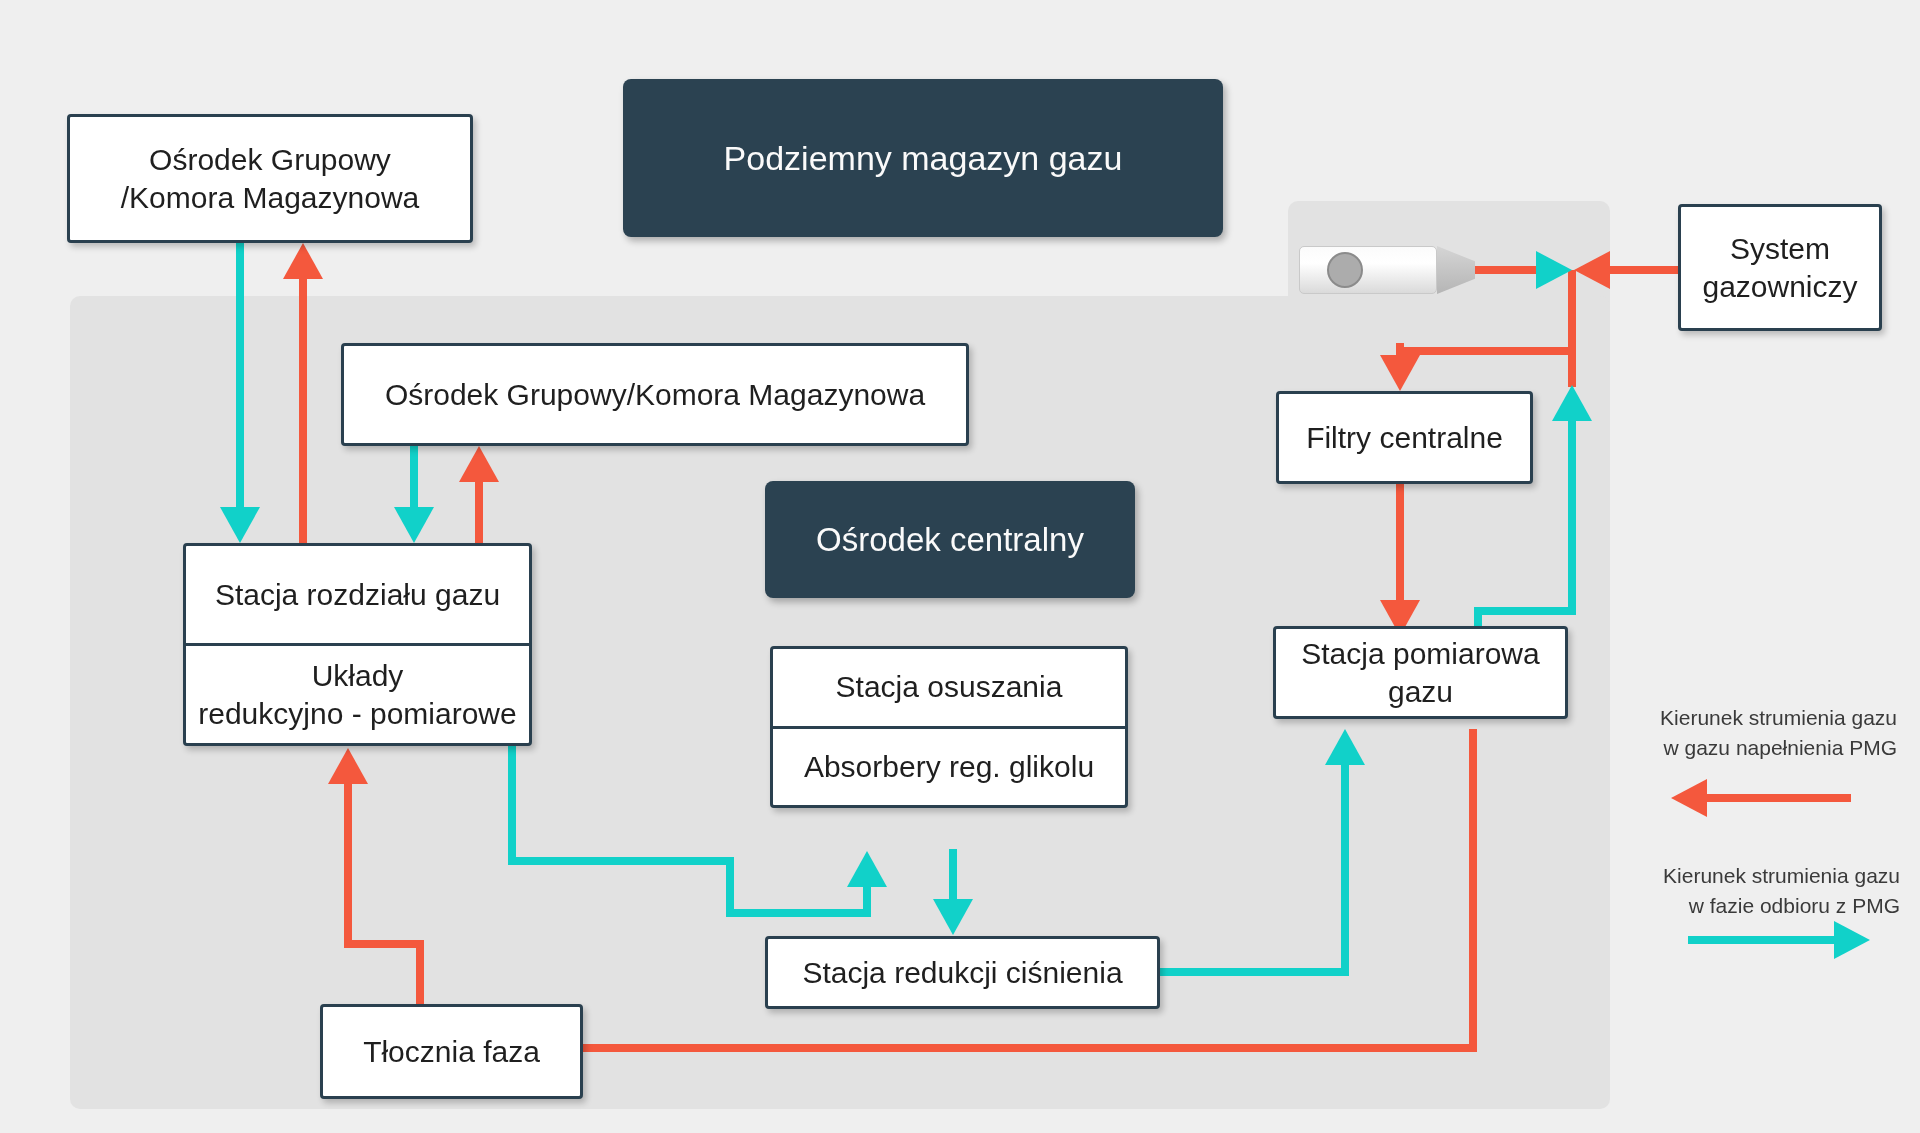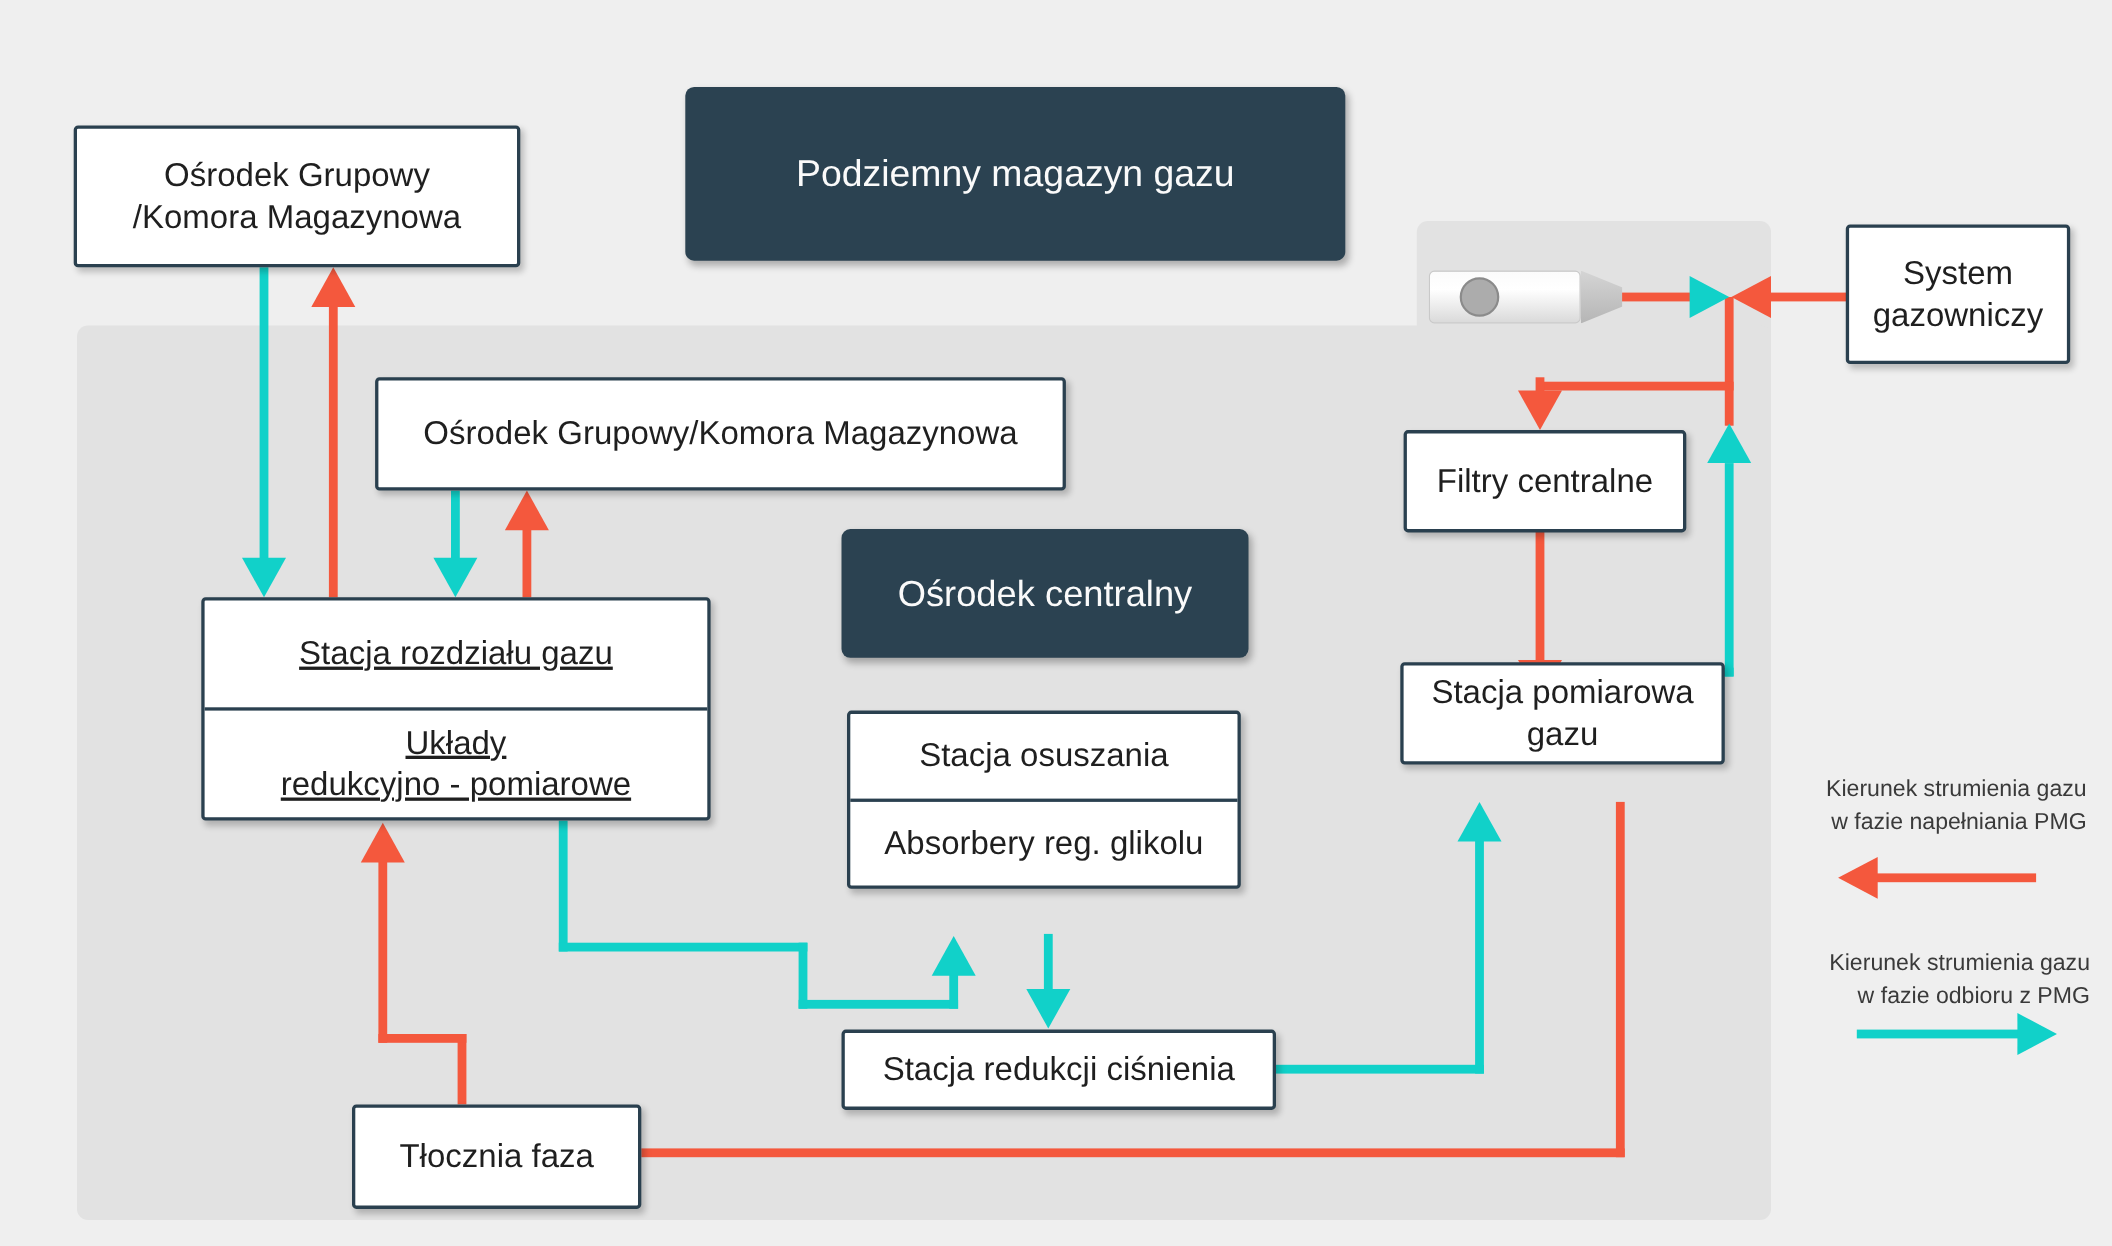--- a/index.html
+++ b/index.html
@@ -130,21 +130,21 @@
 
   <div class="node" style="left:341px;top:302px;width:628px;height:103px;">
     <span class="t-line">Ośrodek Grupowy/Komora Magazynowa</span>
   </div>
 
   <div class="node" style="left:67px;top:73px;width:406px;height:129px;">
     <span class="t-line">Ośrodek Grupowy</span>
     <span class="t-line">/Komora Magazynowa</span>
   </div>
 
-  <div class="node" style="left:183px;top:502px;width:463px;height:203px;padding:0;text-decoration:underline;">
+  <div class="node" style="left:183px;top:502px;width:349px;height:203px;padding:0;">
     <div class="stack-cell">
       <span class="t-line">Stacja rozdziału gazu</span>
     </div>
     <div class="stack-cell">
       <span class="t-line">Układy</span>
       <span class="t-line">redukcyjno - pomiarowe</span>
     </div>
   </div>
 
   <div class="node dark" style="left:765px;top:440px;width:370px;height:117px;font-size:33px;">
@@ -165,33 +165,33 @@
   </div>
 
   <div class="node" style="left:320px;top:963px;width:263px;height:95px;">
     <span class="t-line">Tłocznia faza</span>
   </div>
 
   <div class="node" style="left:1276px;top:350px;width:257px;height:93px;">
     <span class="t-line">Filtry centralne</span>
   </div>
 
-  <div class="node" style="left:1273px;top:561px;width:295px;height:93px;">
+  <div class="node" style="left:1273px;top:585px;width:295px;height:93px;">
     <span class="t-line">Stacja pomiarowa</span>
     <span class="t-line">gazu</span>
   </div>
 
   <div class="node" style="left:1678px;top:163px;width:204px;height:127px;">
     <span class="t-line">System</span>
     <span class="t-line">gazowniczy</span>
   </div>
 
   <div class="legend-text" style="left:1597px;top:662px;">
     <span class="t-line">Kierunek strumienia gazu</span>
-    <span class="t-line">w fazie napełniania PMG</span>
+    <span class="t-line">w gazu napełnienia PMG</span>
   </div>
   <div class="seg red" style="left:1703px;top:753px;width:148px;height:8px;"></div>
   <div class="ah red-left" style="left:1671px;top:738px;"></div>
 
   <div class="legend-text" style="left:1600px;top:820px;">
     <span class="t-line">Kierunek strumienia gazu</span>
     <span class="t-line">w fazie odbioru z PMG</span>
   </div>
   <div class="seg cyan" style="left:1688px;top:895px;width:148px;height:8px;"></div>
   <div class="ah cyan-right" style="left:1834px;top:880px;"></div>

